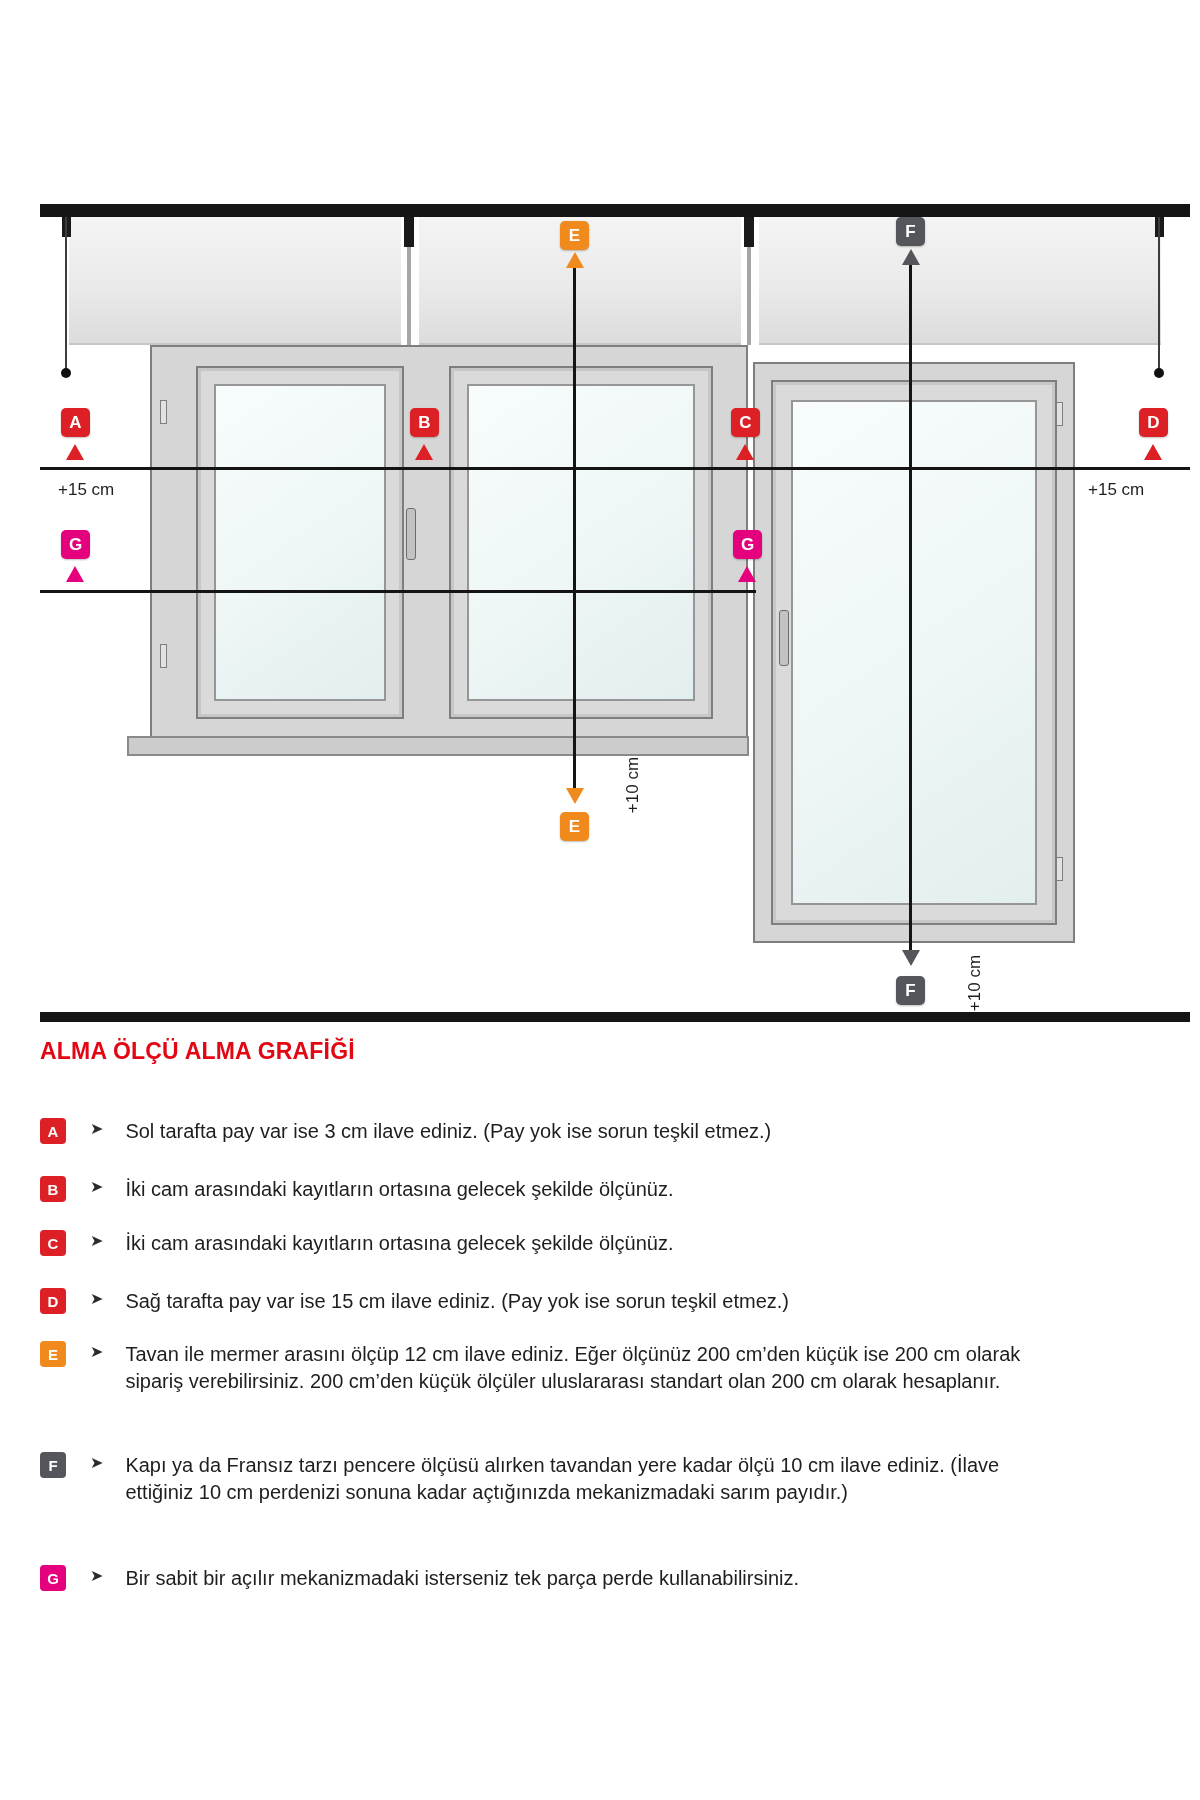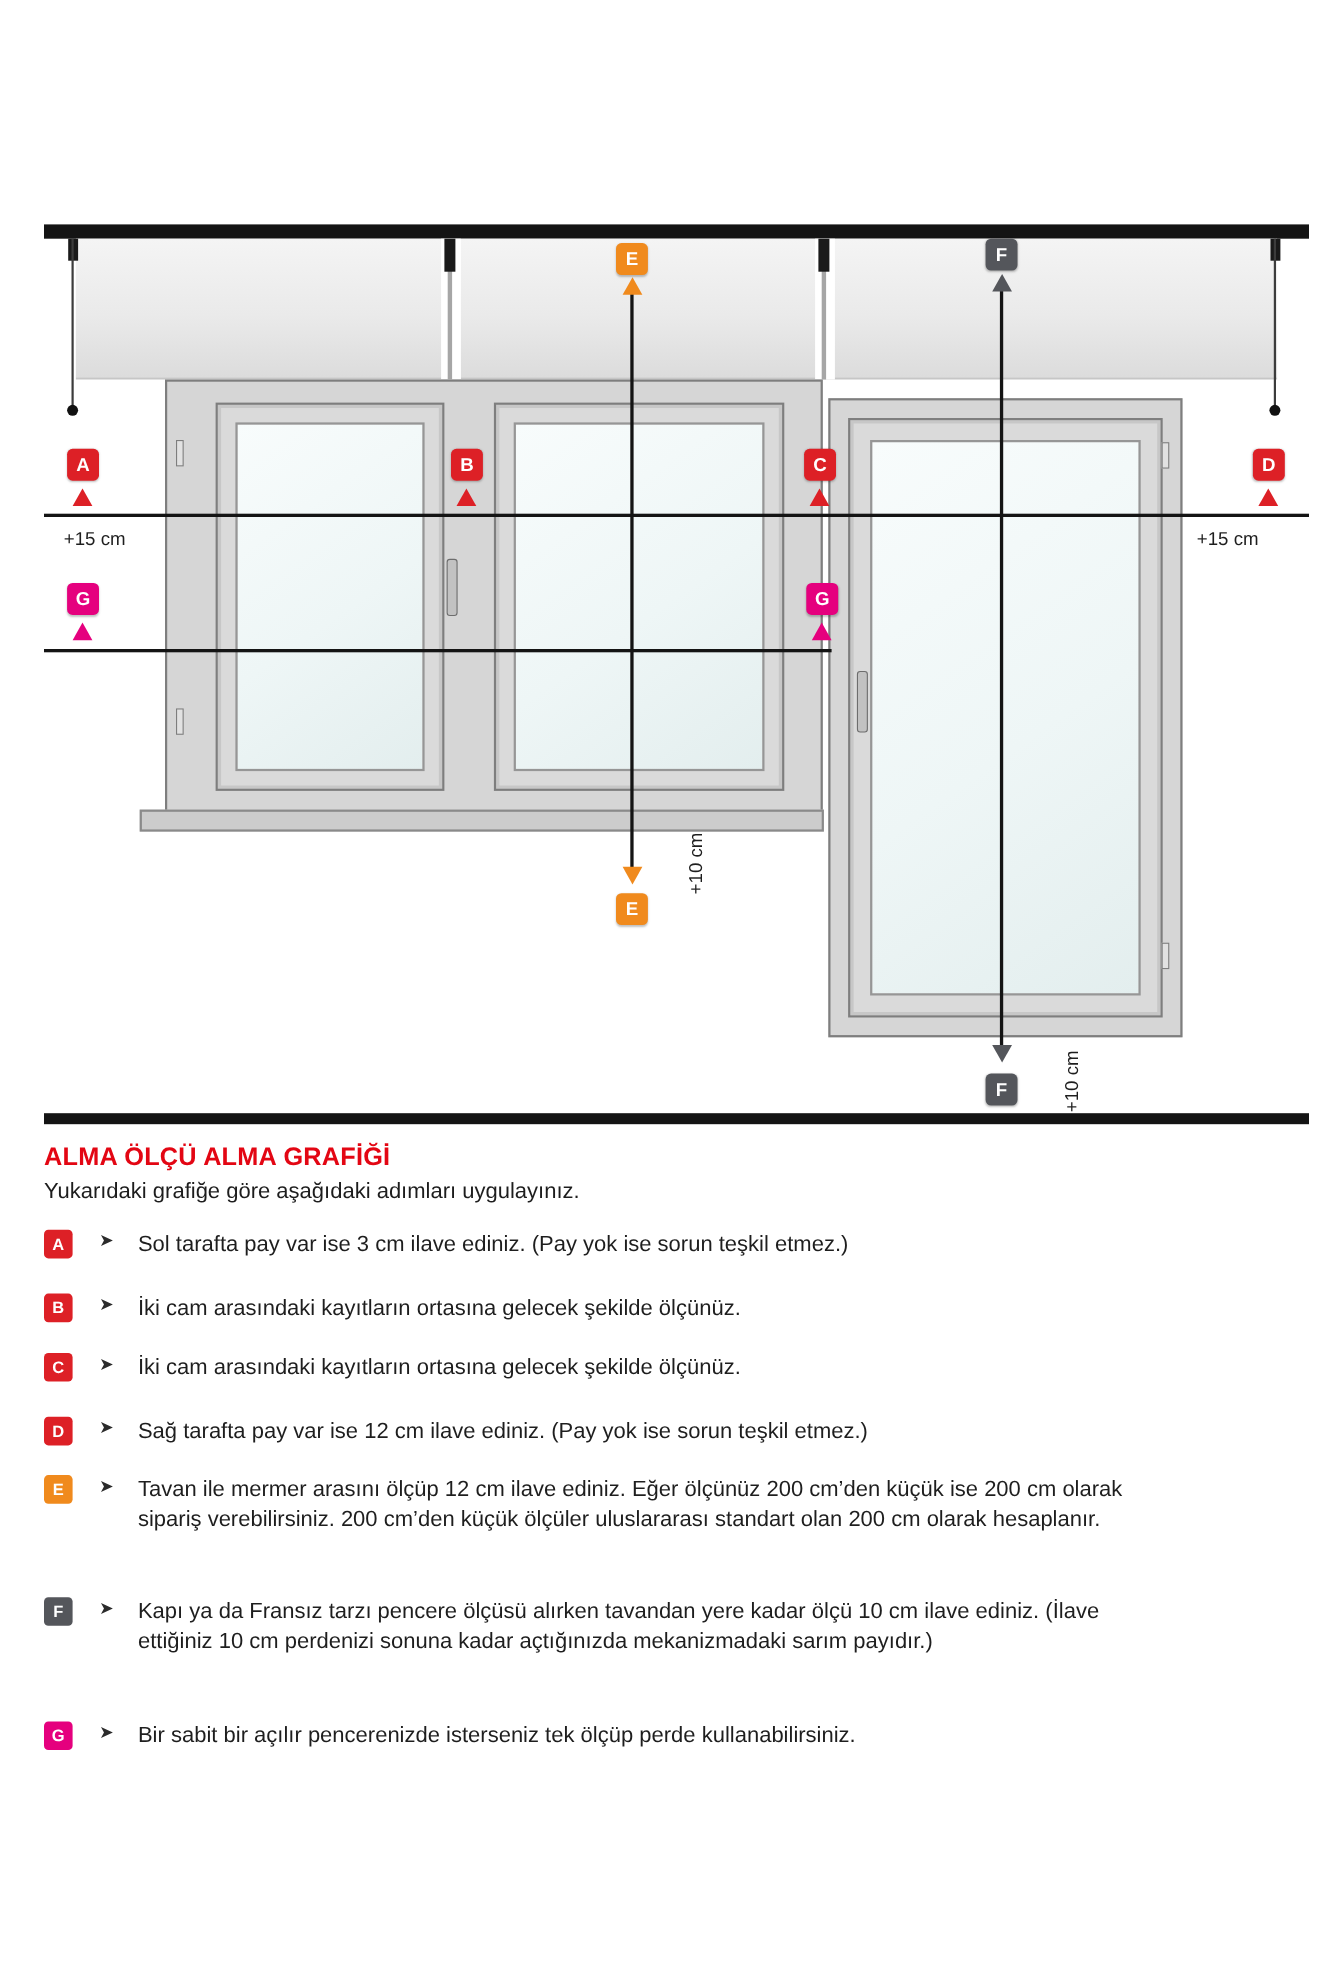--- a/index.html
+++ b/index.html
@@ -111,21 +111,20 @@
   <div class="badge c-dark_gray" style="left:896px;top:976px;">F</div>
 
   <div class="mlabel" style="left:58px;top:480px;">+15 cm</div>
   <div class="mlabel" style="left:1088px;top:480px;">+15 cm</div>
   <div class="rot-label" style="left:598px;top:774px;">+10 cm</div>
   <div class="rot-label" style="left:940px;top:972px;">+10 cm</div>
 
   <div class="divider" style="left:40px;top:1012px;width:1150px;height:10px;"></div>
 
   <div class="ltitle" style="left:40px;top:1038px;">ALMA ÖLÇÜ ALMA GRAFİĞİ</div>
-  <div class="lsub" style="left:40px;top:1072px;">Yukarıdaki grafiğe göre aşağıdaki adımları uygulayınız.</div>
 
   <div class="lrow" style="top:1118px;">
     <div class="lbadge c-red">A</div>
     <div class="larrow">➤</div>
     <div class="ltext">Sol tarafta pay var ise 3 cm ilave ediniz. (Pay yok ise sorun teşkil etmez.)</div>
   </div>
 
   <div class="lrow" style="top:1176px;">
     <div class="lbadge c-red">B</div>
     <div class="larrow">➤</div>
@@ -134,34 +133,34 @@
 
   <div class="lrow" style="top:1230px;">
     <div class="lbadge c-red">C</div>
     <div class="larrow">➤</div>
     <div class="ltext">İki cam arasındaki kayıtların ortasına gelecek şekilde ölçünüz.</div>
   </div>
 
   <div class="lrow" style="top:1288px;">
     <div class="lbadge c-red">D</div>
     <div class="larrow">➤</div>
-    <div class="ltext">Sağ tarafta pay var ise 12 cm ilave ediniz. (Pay yok ise sorun teşkil etmez.)</div>
+    <div class="ltext">Sağ tarafta pay var ise 15 cm ilave ediniz. (Pay yok ise sorun teşkil etmez.)</div>
   </div>
 
   <div class="lrow" style="top:1341px;">
     <div class="lbadge c-orange">E</div>
     <div class="larrow">➤</div>
     <div class="ltext">Tavan ile mermer arasını ölçüp 12 cm ilave ediniz. Eğer ölçünüz 200 cm’den küçük ise 200 cm olarak sipariş verebilirsiniz. 200 cm’den küçük ölçüler uluslararası standart olan 200 cm olarak hesaplanır.</div>
   </div>
 
   <div class="lrow" style="top:1452px;">
     <div class="lbadge c-dark_gray">F</div>
     <div class="larrow">➤</div>
     <div class="ltext">Kapı ya da Fransız tarzı pencere ölçüsü alırken tavandan yere kadar ölçü 10 cm ilave ediniz. (İlave ettiğiniz 10 cm perdenizi sonuna kadar açtığınızda mekanizmadaki sarım payıdır.)</div>
   </div>
 
   <div class="lrow" style="top:1565px;">
     <div class="lbadge c-magenta">G</div>
     <div class="larrow">➤</div>
-    <div class="ltext">Bir sabit bir açılır pencerenizde isterseniz tek ölçüp perde kullanabilirsiniz.</div>
+    <div class="ltext">Bir sabit bir açılır mekanizmadaki isterseniz tek parça perde kullanabilirsiniz.</div>
   </div>
 
 </div>
 
 </body></html>

